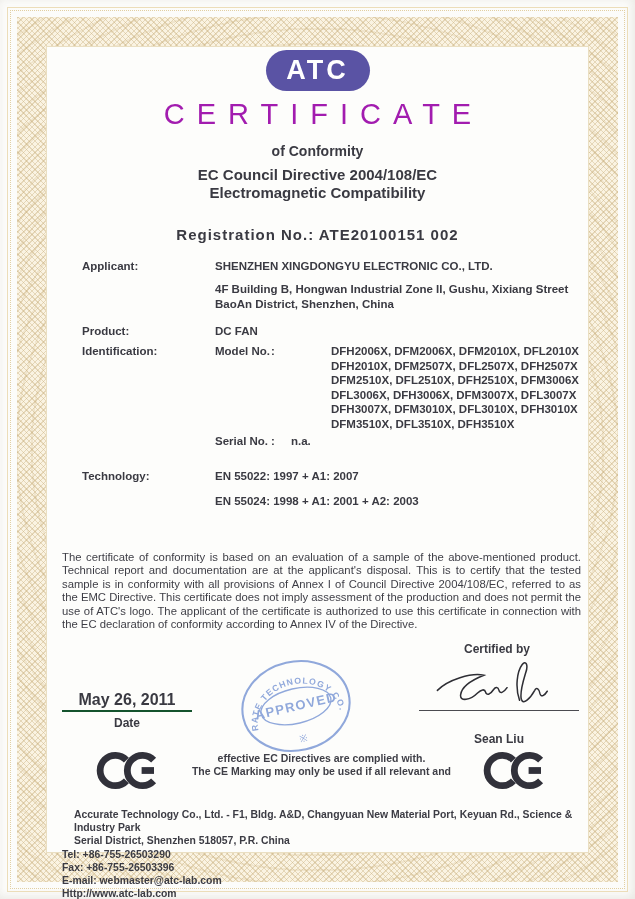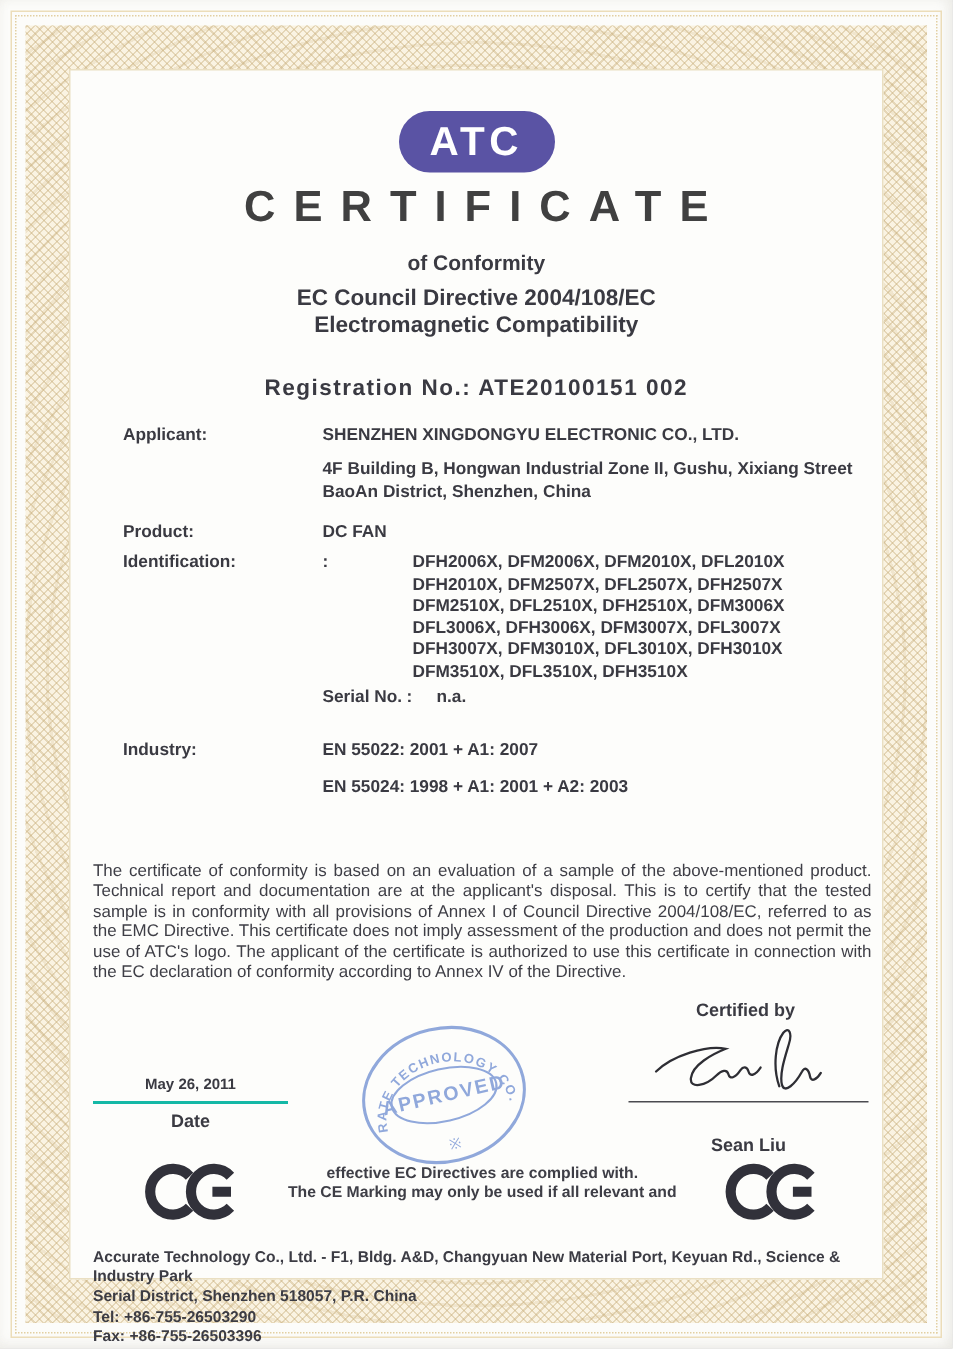--- a/index.html
+++ b/index.html
@@ -15,28 +15,28 @@
   .frame-band{
     position:absolute;inset:17px;pointer-events:none;
     background:
       repeating-linear-gradient(45deg, rgba(198,172,120,.40) 0 1px, transparent 1px 4px),
       repeating-linear-gradient(135deg, rgba(198,172,120,.40) 0 1px, transparent 1px 4px),
       repeating-radial-gradient(circle at 50% 50%, rgba(205,180,130,.22) 0 2px, transparent 2px 15px),
       #faf3e2;
   }
   .frame-band-cover{position:absolute;inset:29px;background:#fdfdfb;border:1px solid #eadfc2;}
   
-  .content{position:absolute;left:50px;top:64px;width:535px;height:803px;color:#3a3a42;}
+  .content{position:absolute;left:50px;top:40px;width:535px;height:803px;color:#3a3a42;}
   .center{text-align:center;}
   .logo-pill{
     width:104px;height:41px;margin:10px auto 0;border-radius:21px;
     background:#5a53a4;display:flex;align-items:center;justify-content:center;
   }
   .logo-pill span{color:#fff;font-size:27px;font-weight:800;letter-spacing:3px;line-height:1;}
-  .title{margin-top:6px;font-size:29px;line-height:34px;font-weight:bold;letter-spacing:12px;text-indent:12px;color:#404040;}
+  .title{margin-top:6px;font-size:29px;line-height:34px;font-weight:normal;letter-spacing:12px;text-indent:12px;color:#a21caf;}
   .subtitle{margin-top:12px;font-size:14px;line-height:16px;font-weight:bold;}
   .directive{margin-top:7px;font-size:15px;line-height:18px;font-weight:bold;}
   .compat{font-size:15px;line-height:18px;font-weight:bold;}
   .registration{margin-top:24px;font-size:15px;line-height:18px;font-weight:bold;letter-spacing:1px;}
   .fields{margin-top:15px;font-size:11.5px;font-weight:bold;}
   .frow{display:flex;align-items:flex-start;line-height:15px;}
   .flabel{width:133px;margin-left:32px;flex:none;}
   .fvalue{flex:1;}
   .addr{margin-top:8px;line-height:15px;}
   .mt12{margin-top:12px;} .mt5{margin-top:5px;} .mt8{margin-top:3px;align-items:flex-end;}
@@ -46,33 +46,33 @@
   .modellist div{line-height:14.5px;padding-left:40px;}
   .standards{margin-top:20px;}
   .standards .std{line-height:15px;margin-bottom:10px;}
   .paragraph{
     margin:32px 4px 0 12px;font-size:11.3px;line-height:13.6px;font-weight:normal;
     text-align:justify;color:#3e3e46;
   }
   .certified{margin-top:10px;padding-right:55px;text-align:right;font-size:12px;font-weight:bold;line-height:14px;}
   .sigrow{margin-top:28px;height:64px;display:flex;justify-content:space-between;align-items:flex-start;}
   .dateblock{width:130px;margin-left:12px;text-align:center;}
-  .dateblock .val{margin-top:8px;padding-bottom:3px;font-size:10px;font-weight:bold;border-bottom:2px solid #14b8a6;line-height:15px;}
+  .dateblock .val{margin-top:8px;padding-bottom:3px;font-size:16px;font-weight:bold;border-bottom:2px solid #14532d;line-height:15px;}
   .dateblock .lab{margin-top:4px;font-size:12px;font-weight:bold;}
   .signblock{width:160px;margin-right:6px;text-align:center;}
   .signblock svg.sig{display:block;height:50px;width:150px;margin:-24px auto 0;}
   .signblock .line{border-bottom:1.5px solid #4b4b50;}
   .signblock .lab{margin-top:21px;font-size:12px;font-weight:bold;}
   .stamp{position:absolute;left:180px;top:612px;width:132px;height:108px;transform:rotate(-13deg);opacity:.85;pointer-events:none;}
   .cerow{display:flex;align-items:flex-start;justify-content:space-between;height:52px;}
   .cemark{flex:none;}
   .cemark.left{margin-left:46px;} .cemark.right{margin-right:38px;}
   .cenote{margin-top:4px;text-align:center;font-size:10.5px;font-weight:bold;line-height:13px;color:#3e3e46;}
   .footer{margin-top:8px;font-size:10.4px;font-weight:bold;line-height:13.2px;color:#3c3c44;}
-  .footer .l1,.footer .l2{margin-left:12px;}
+  .footer .l1,.footer .l2{margin-left:24px;}
   .contacts{display:flex;justify-content:space-between;margin:0 2px 0 12px;flex-direction:column;}
   .stamp text, .stamp textPath{fill:#7e9ad6;font-family:"Liberation Sans",sans-serif;}
 </style>
 </head>
 <body>
 
 <div class="page">
   <div class="frame-line-a"></div>
   <div class="frame-line-b"></div>
   <div class="frame-band">
@@ -106,42 +106,43 @@
 
       <div class="frow mt12">
         <div class="flabel">Product:</div>
         <div class="fvalue">DC FAN</div>
       </div>
 
       <div class="frow mt5">
         <div class="flabel">Identification:</div>
         <div class="fvalue">
           <div class="subrow">
+            <div class="sublabel">Model No.</div>
             <div class="subcolon">:</div>
             <div class="modellist">
               <div>DFH2006X, DFM2006X, DFM2010X, DFL2010X</div>
               <div>DFH2010X, DFM2507X, DFL2507X, DFH2507X</div>
               <div>DFM2510X, DFL2510X, DFH2510X, DFM3006X</div>
               <div>DFL3006X, DFH3006X, DFM3007X, DFL3007X</div>
               <div>DFH3007X, DFM3010X, DFL3010X, DFH3010X</div>
               <div>DFM3510X, DFL3510X, DFH3510X</div>
             </div>
           </div>
           <div class="subrow mt8">
             <div class="sublabel">Serial No.</div>
             <div class="subcolon">:</div>
             <div>n.a.</div>
           </div>
         </div>
       </div>
 
       <div class="frow standards">
-        <div class="flabel">Industry:</div>
+        <div class="flabel">Technology:</div>
         <div class="fvalue">
-          <div class="std">EN 55022: 2001 + A1: 2007</div>
+          <div class="std">EN 55022: 1997 + A1: 2007</div>
           <div class="std">EN 55024: 1998 + A1: 2001 + A2: 2003</div>
         </div>
       </div>
     </div>
 
     <div class="paragraph">The certificate of conformity is based on an evaluation of a sample of the above-mentioned product. Technical report and documentation are at the applicant's disposal. This is to certify that the tested sample is in conformity with all provisions of Annex I of Council Directive 2004/108/EC, referred to as the EMC Directive. This certificate does not imply assessment of the production and does not permit the use of ATC's logo. The applicant of the certificate is authorized to use this certificate in connection with the EC declaration of conformity according to Annex IV of the Directive.</div>
 
     <div class="certified">Certified by</div>
 
     <div class="sigrow">

